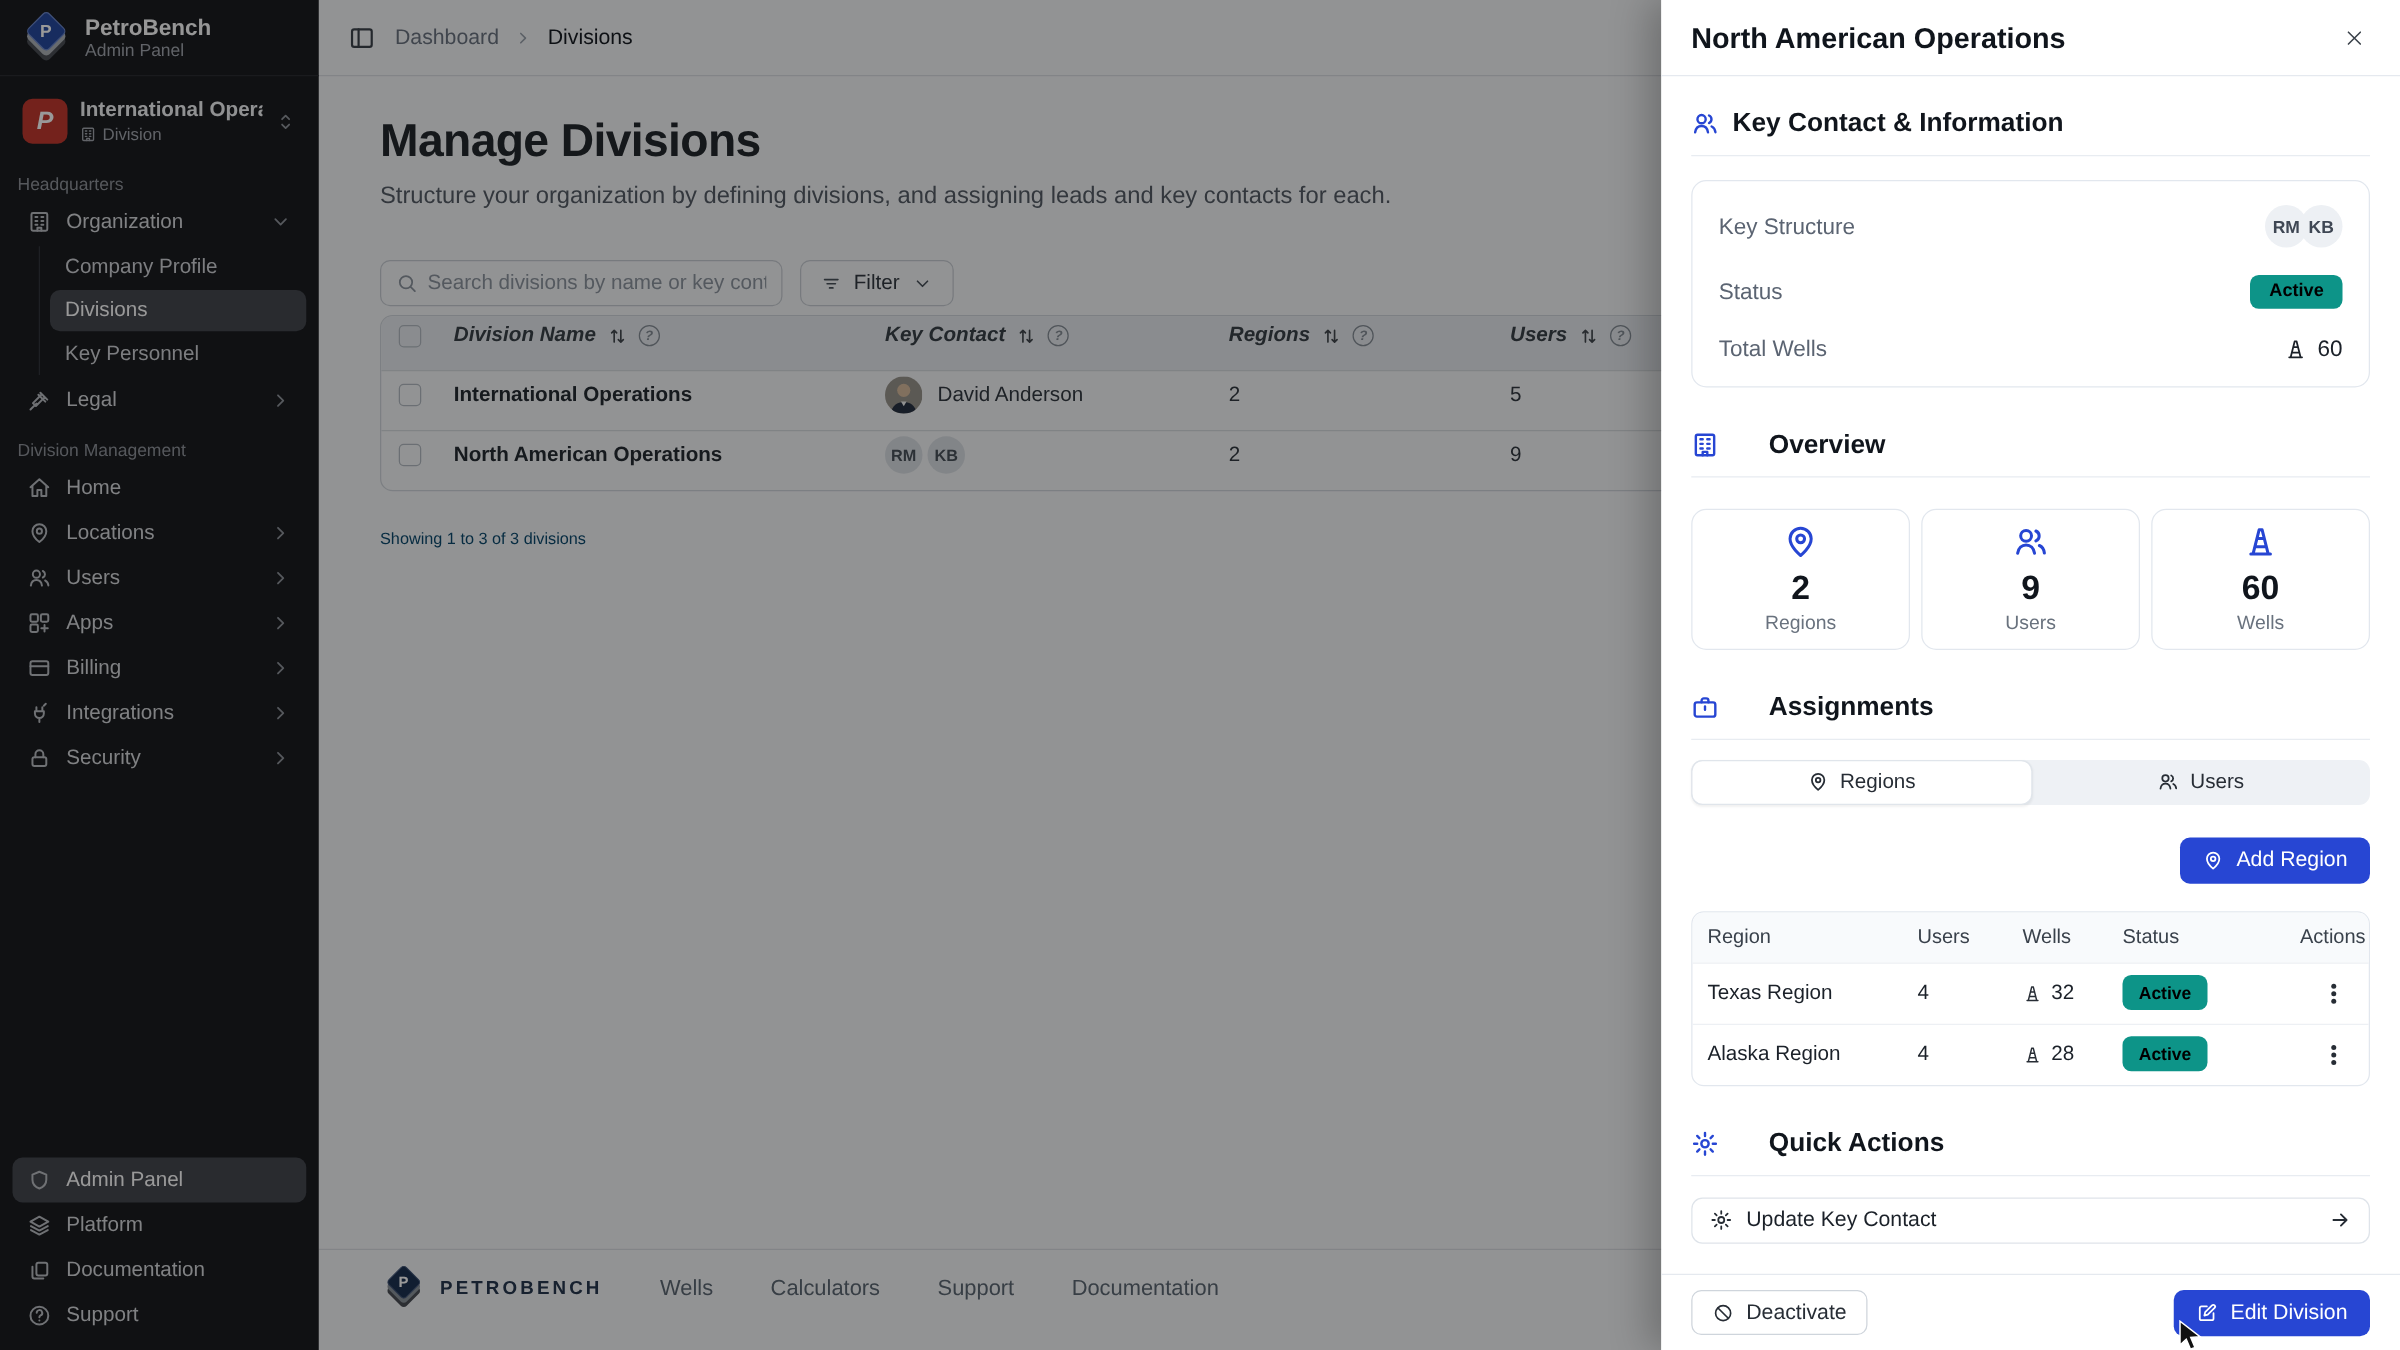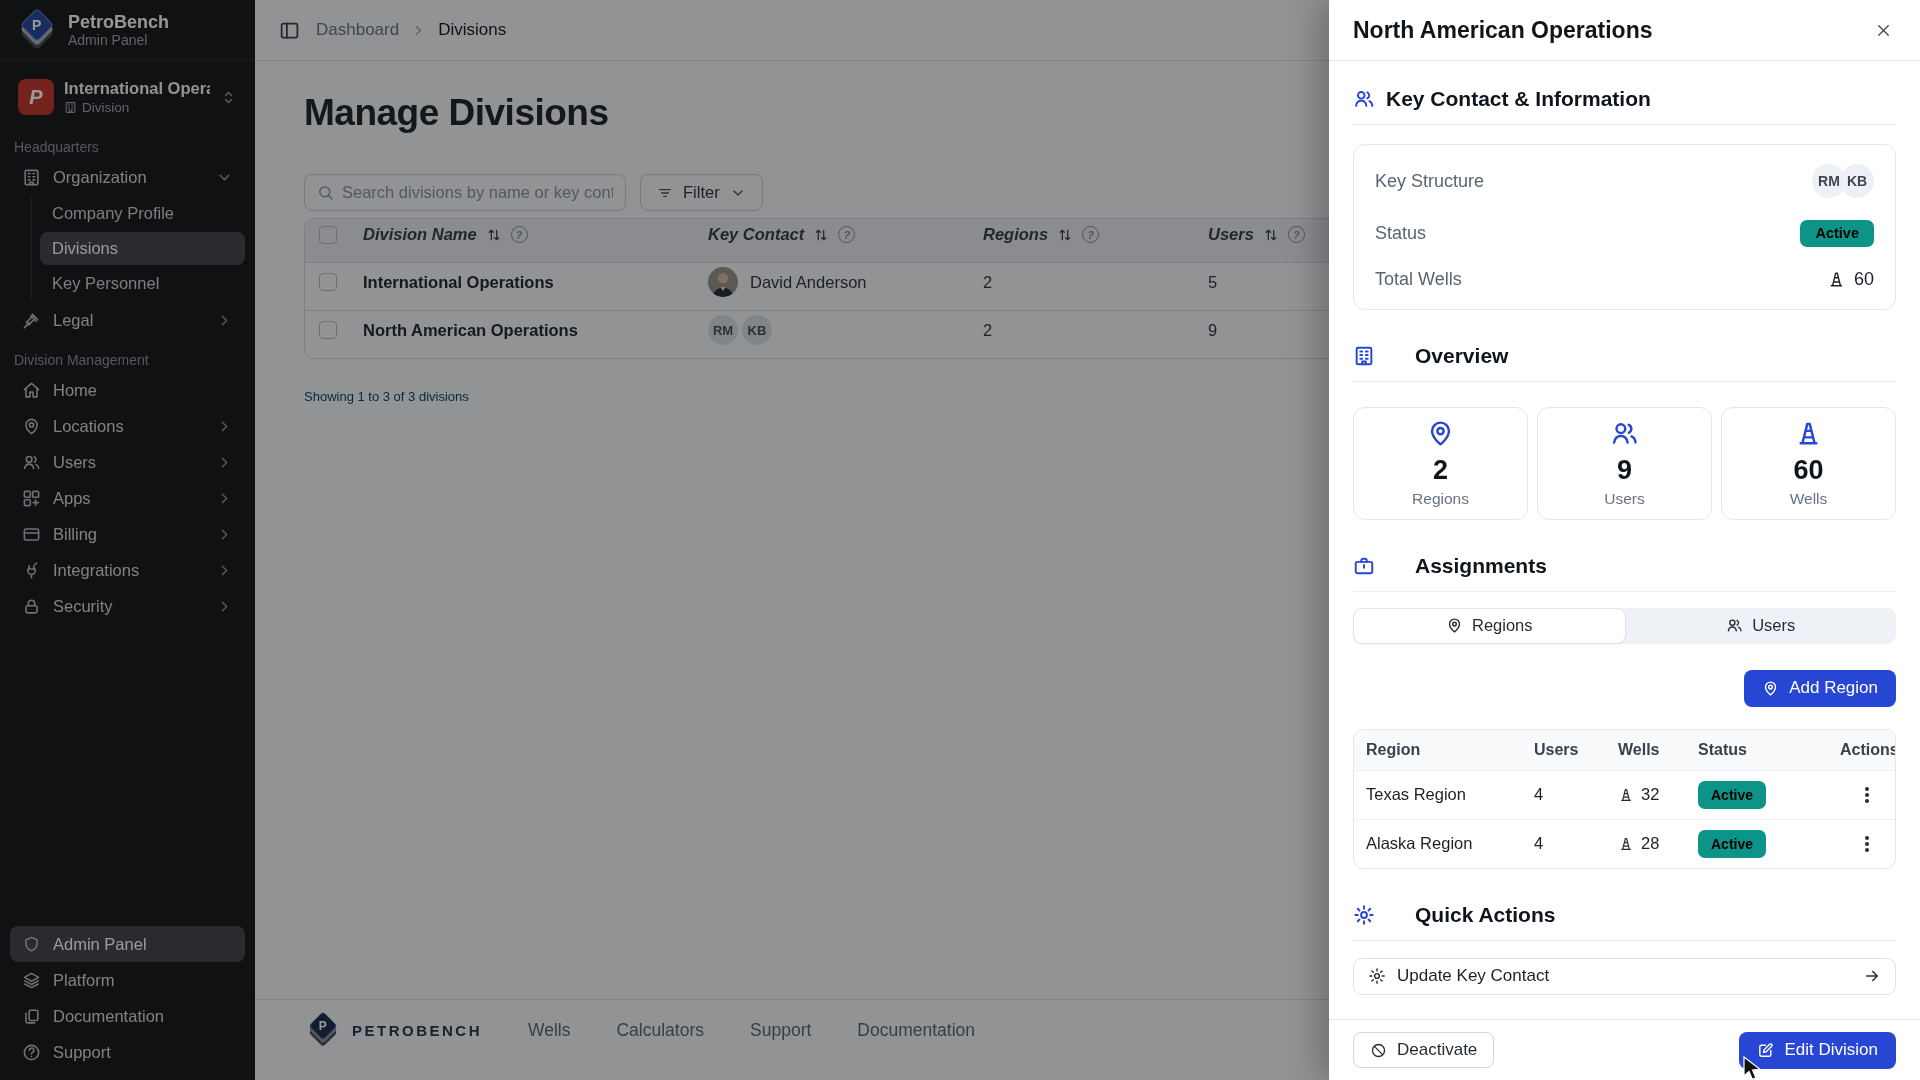--- a/index.html
+++ b/index.html
@@ -124,21 +124,21 @@
   .seg { margin-top:16px; display:flex; background:#eef1f5; border-radius:9px; height:36px; padding:0; }
   .seg-tab { flex:1; display:flex; align-items:center; justify-content:center; gap:9px; font-size:16.5px; color:#272d35; cursor:pointer; border-radius:9px; }
   .seg-tab svg { width:17px; height:17px; stroke-width:2; }
   .seg-tab.active { background:#fff; border:1px solid #e0e5eb; box-shadow:0 1px 2px rgba(0,0,0,0.06); }
   .add-row { margin-top:26px; display:flex; justify-content:flex-end; }
   .btn-primary { background:#2746d3; color:#fff; border:none; border-radius:8px; height:37px; padding:0 18px; font-size:17px; font-weight:500; display:flex; align-items:center; gap:10px; cursor:pointer; font-family:"Liberation Sans",sans-serif; }
   .btn-primary svg { width:17px; height:17px; }
 
   .rtable { margin-top:22px; border:1px solid #e2e7ee; border-radius:10px; overflow:hidden; }
   .rrow { display:grid; grid-template-columns:168px 84px 80px 142px 1fr; align-items:center; padding-left:12px; height:49px; border-top:1px solid #edf0f4; }
-  .rrow.head { height:40px; background:#f8fafc; border-top:none; font-size:16px; font-weight:700; color:#39414b; }
+  .rrow.head { height:40px; background:#f8fafc; border-top:none; font-size:16px; font-weight:400; color:#39414b; }
   .rcell { font-size:16.5px; color:#1b2129; }
   .rcell.name { font-weight:500; }
   .wcell { display:flex; align-items:center; gap:7px; font-size:16.5px; color:#1b2129; }
   .wcell svg { width:16px; height:16px; stroke-width:1.8; color:#272d35; }
   .badge.sm { font-size:14px; padding:6px 13px; }
   .kebab { width:30px; height:30px; margin-left:12px; border-radius:6px; display:flex; align-items:center; justify-content:center; cursor:pointer; }
   .kebab i { width:4px; height:4px; background:#272d35; border-radius:50%; display:block; box-shadow:0 -6px 0 #272d35, 0 6px 0 #272d35; }
 
   .action-row { margin-top:17px; border:1px solid #dfe4ea; border-radius:9px; height:37px; display:flex; align-items:center; padding:0 14px; gap:11px; cursor:pointer; }
   .action-row svg.lead { width:18px; height:18px; color:#272d35; stroke-width:1.9; }
@@ -431,20 +431,21 @@
         <span class="root">Dashboard</span>
         <svg class="ic">
             <use href="#i-chev-r"></use>
           </svg>
         <span class="cur">Divisions</span>
       </div>
     </div>
 
     <div class="content">
       <h1 class="page-title">Manage Divisions</h1>
+      <p class="page-sub">Structure your organization by defining divisions, and assigning leads and key contacts for each.</p>
 
       <div class="toolbar">
         <div class="search-box">
           <svg class="ic">
               <use href="#i-search"></use>
             </svg>
           <input type="text" placeholder="Search divisions by name or key conta..." style="">
         </div>
         <button class="btn-filter">
           <svg class="ic">

